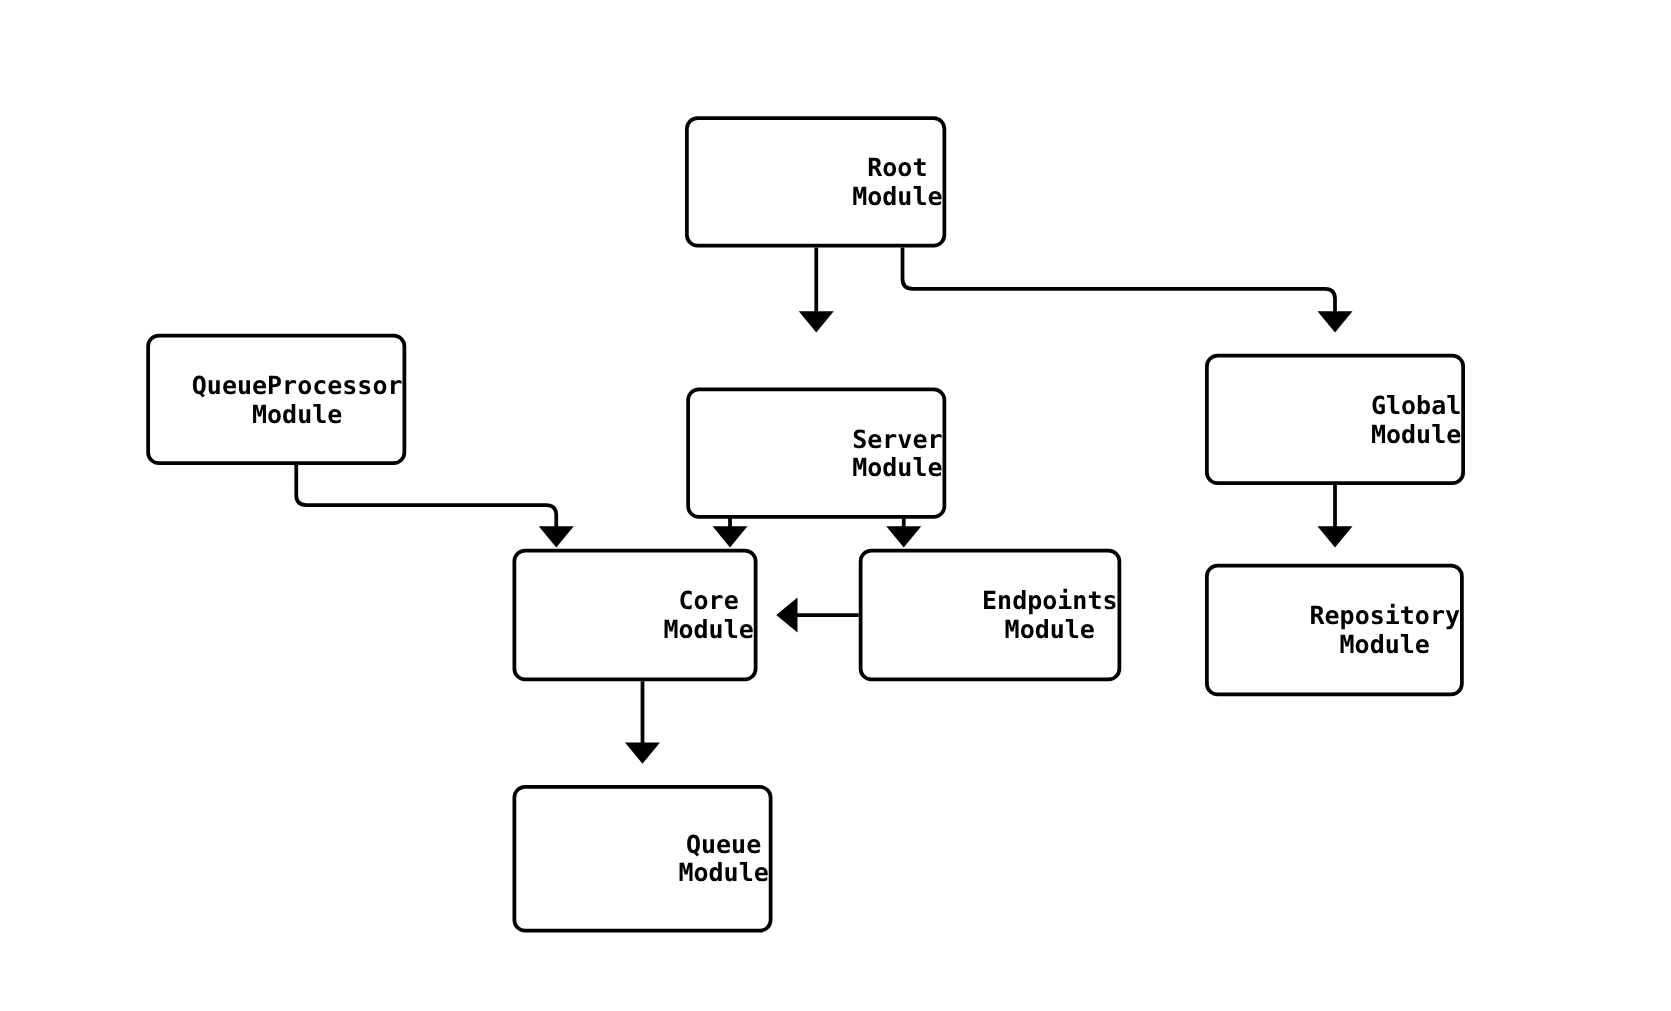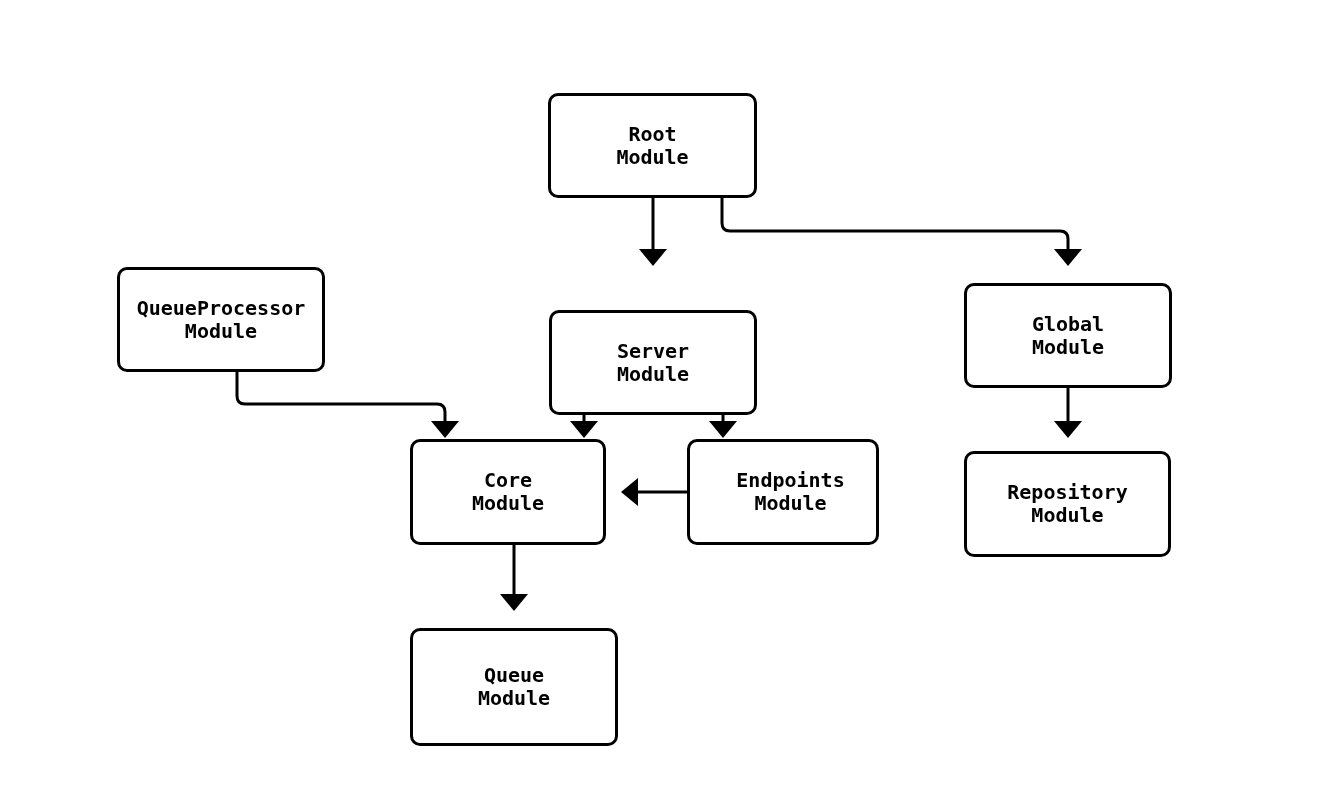--- a/index.html
+++ b/index.html
@@ -32,21 +32,21 @@
     stroke: none;
   }
   .node {
     position: absolute;
     box-sizing: border-box;
     background: #ffffff;
     border: 3px solid #000000;
     border-radius: 10px;
     display: flex;
     align-items: center;
-    justify-content: center;
+    justify-content: flex-end;
   }
   .node-label {
     font-weight: bold;
     font-size: 20px;
     line-height: 23px;
     color: #000000;
     text-align: center;
     white-space: pre-line;
   }
 </style>
@@ -116,21 +116,21 @@
   <div class="node" style="left:964px; top:267px; width:208px; height:105px;margin-top:16px;">
     <span class="node-label">Global
 Module</span>
   </div>
 
   <div class="node" style="left:410px; top:439px; width:196px; height:106px;">
     <span class="node-label">Core
 Module</span>
   </div>
 
-  <div class="node" style="left:687px; top:439px; width:192px; height:106px;padding-left:15px;">
+  <div class="node" style="left:687px; top:439px; width:210px; height:106px;padding-left:15px;">
     <span class="node-label">Endpoints
 Module</span>
   </div>
 
   <div class="node" style="left:964px; top:439px; width:207px; height:106px;margin-top:12px;">
     <span class="node-label">Repository
 Module</span>
   </div>
 
   <div class="node" style="left:410px; top:628px; width:208px; height:118px;">

